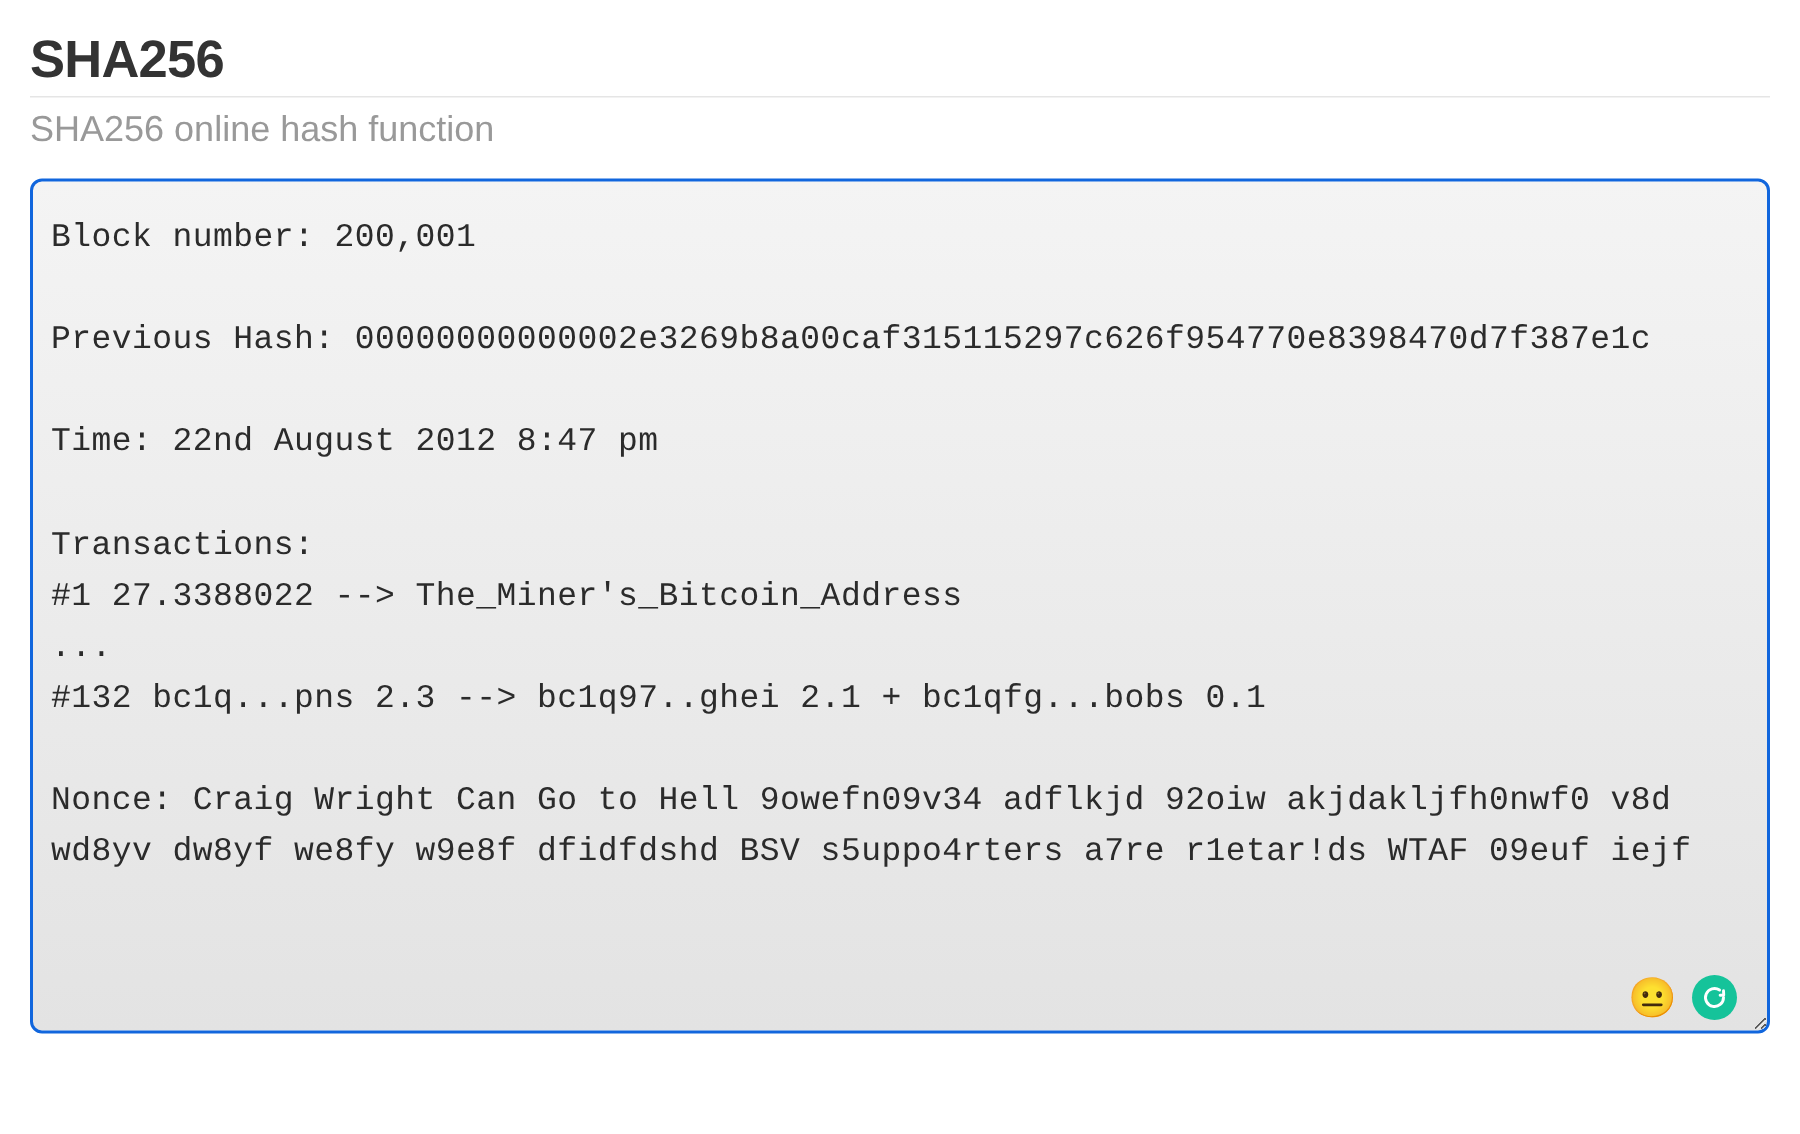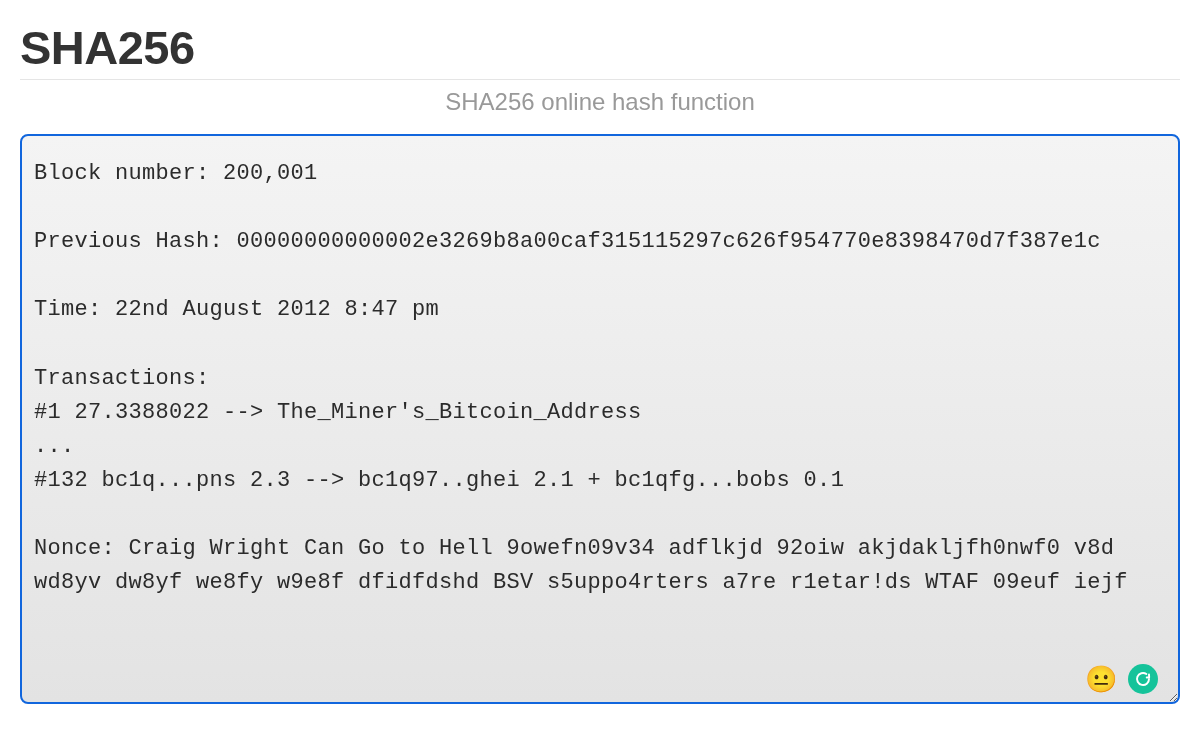--- a/index.html
+++ b/index.html
@@ -7,34 +7,33 @@
     }
     body {
       margin: 0;
       padding: 20px;
       font-family: "Helvetica Neue", Helvetica, Arial, sans-serif;
       background: #ffffff;
       width: 1200px;
       height: 756px;
     }
     .page-title {
-      font-size: 47px;
+      font-size: 35px;
       font-weight: 700;
       color: #333333;
       margin: 0 0 6px 0;
       padding-bottom: 4px;
       border-bottom: 1px solid #e5e5e5;
       letter-spacing: -0.5px;
     }
     .page-subtitle {
       font-size: 24px;
       color: #999999;
       margin: 8px 0 18px 0;
       font-weight: 400;
-      text-align: center;
     }
     .textarea-wrapper {
       position: relative;
       width: 100%;
     }
     .hash-input {
       width: 100%;
       height: 570px;
       border: 2px solid #1166dd;
       border-radius: 8px;

